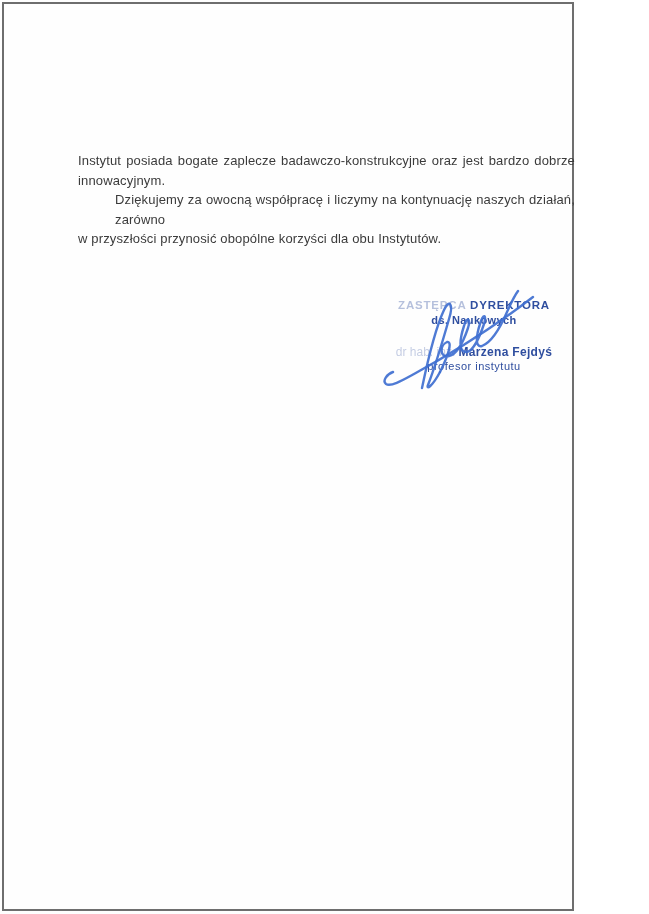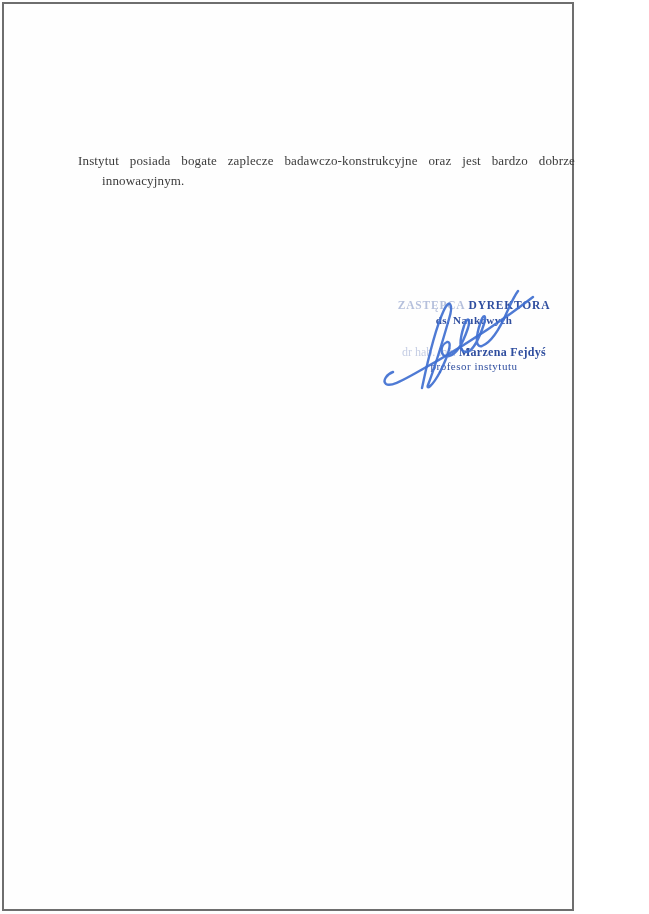--- a/index.html
+++ b/index.html
@@ -7,21 +7,21 @@
     --stamp-blue:#2f4e9f;
     --signature-blue:#3f6fd0;
     --scan-border:#6e6e6e;
     --text:#3b3b3b;
   }
   html,body{margin:0;padding:0;background:#ffffff;}
   .page{
     position:relative;
     width:576px;height:914px;
     background:#fefefe;
-    font-family:Liberation Serif, serif;
+    font-family:Liberation Sans, sans-serif;
     overflow:hidden;
   }
   .scan-border{
     position:absolute;
     left:2px;top:2px;right:2px;bottom:3px;
     border:2px solid var(--scan-border);
     pointer-events:none;
   }
   .content{
     position:absolute;
@@ -31,21 +31,20 @@
     line-height:19.5px;
     letter-spacing:0.15px;
   }
   .line{
     text-align:justify;
     text-align-last:justify;
     white-space:normal;
   }
   .line.last{
     text-align-last:left;
-    margin-left:24px;
   }
   .line.indent{
     padding-left:37px;
   }
   
   .stamp{
     position:absolute;
     left:379px;top:299px;width:190px;
     text-align:center;
     color:var(--stamp-blue);
@@ -95,20 +94,22 @@
 </style>
 </head>
 <body>
 
 <div class="page">
   <div class="scan-border"></div>
 
   <div class="content">
     <div class="line">Instytut posiada bogate zaplecze badawczo-konstrukcyjne oraz jest bardzo dobrze</div>
     <div class="line last">innowacyjnym.</div>
+    <div class="line indent">Dziękujemy za owocną współpracę i liczymy na kontynuację naszych działań, zarówno</div>
+    <div class="line last">w przyszłości przynosić obopólne korzyści dla obu Instytutów.</div>
   </div>
 
   <div class="stamp">
     <div class="title"><span class="faded">ZASTĘPCA</span> <span>DYREKTORA</span></div>
     <div class="dept">ds. Naukowych</div>
     <div class="name-line"><span class="faded-more">dr hab. inż.</span> <span class="name">Marzena Fejdyś</span></div>
     <div class="role">profesor instytutu</div>
   </div>
 
   <svg class="signature-svg" viewBox="0 0 200 115" aria-hidden="true">

